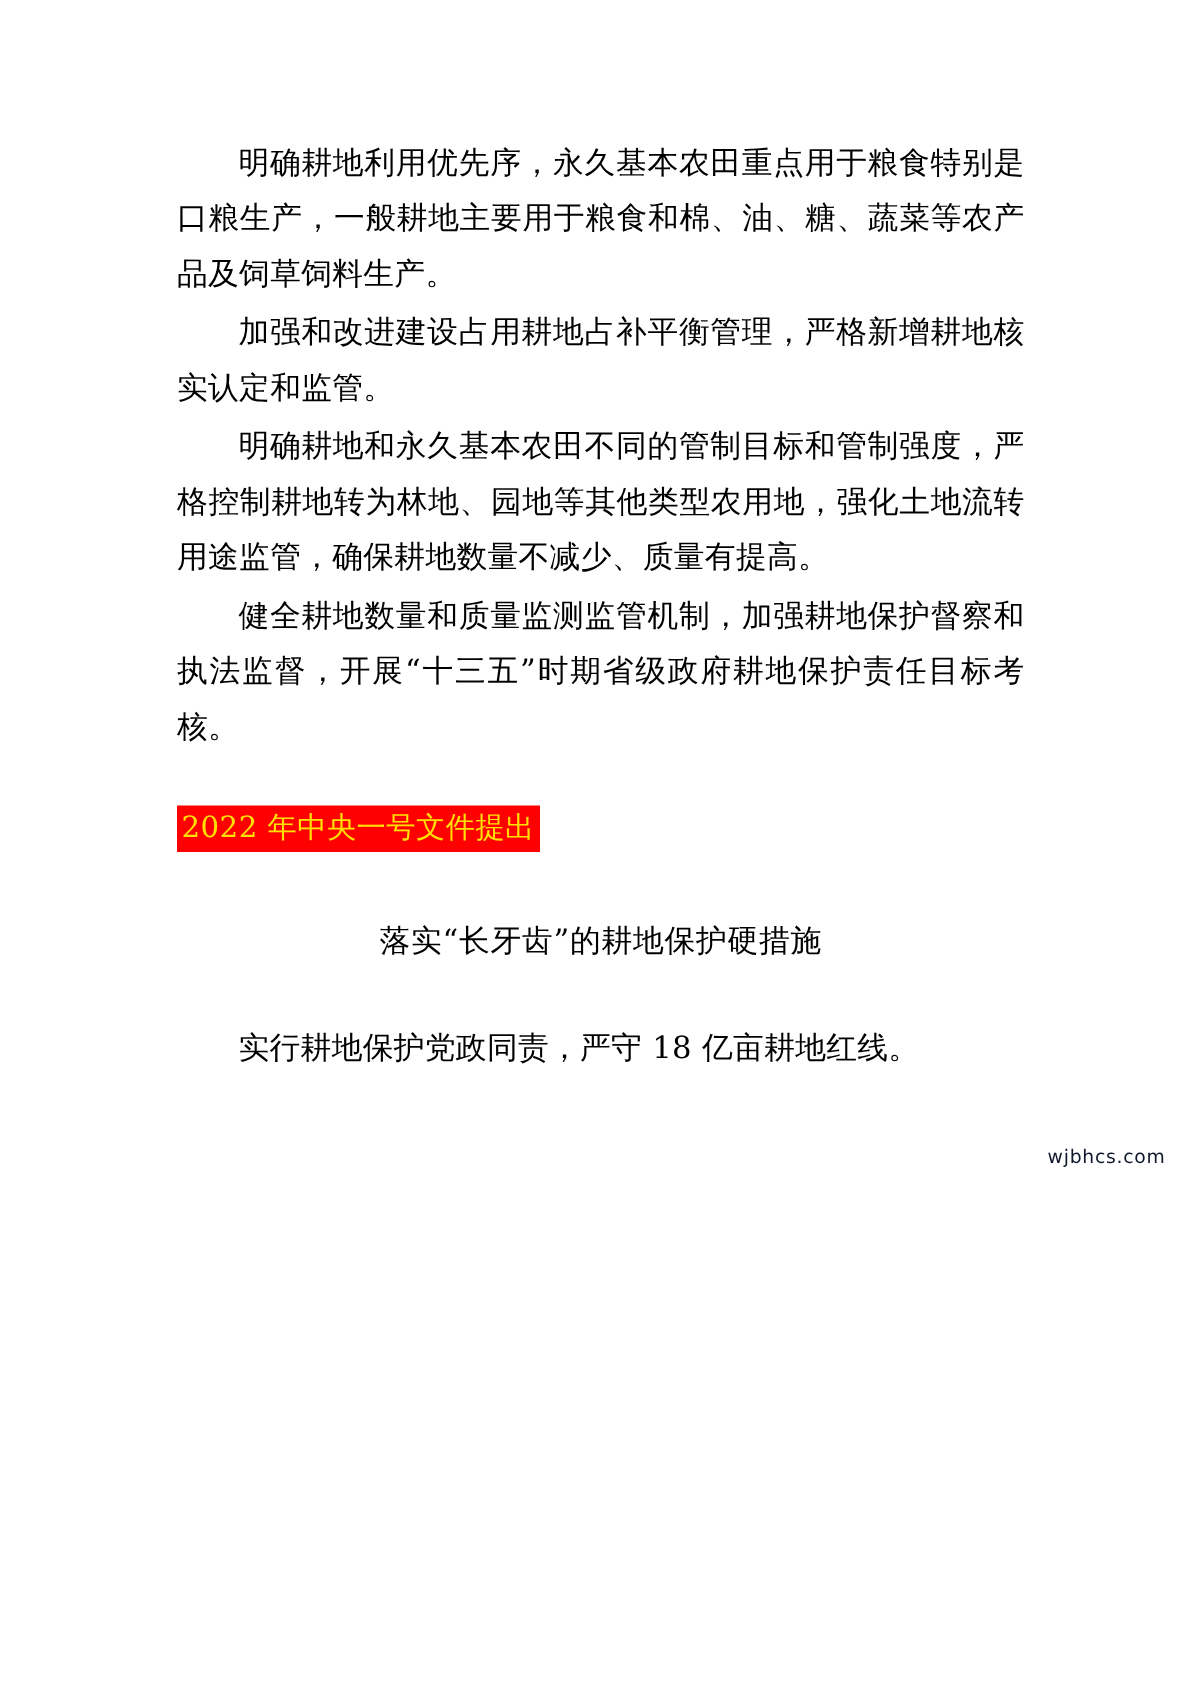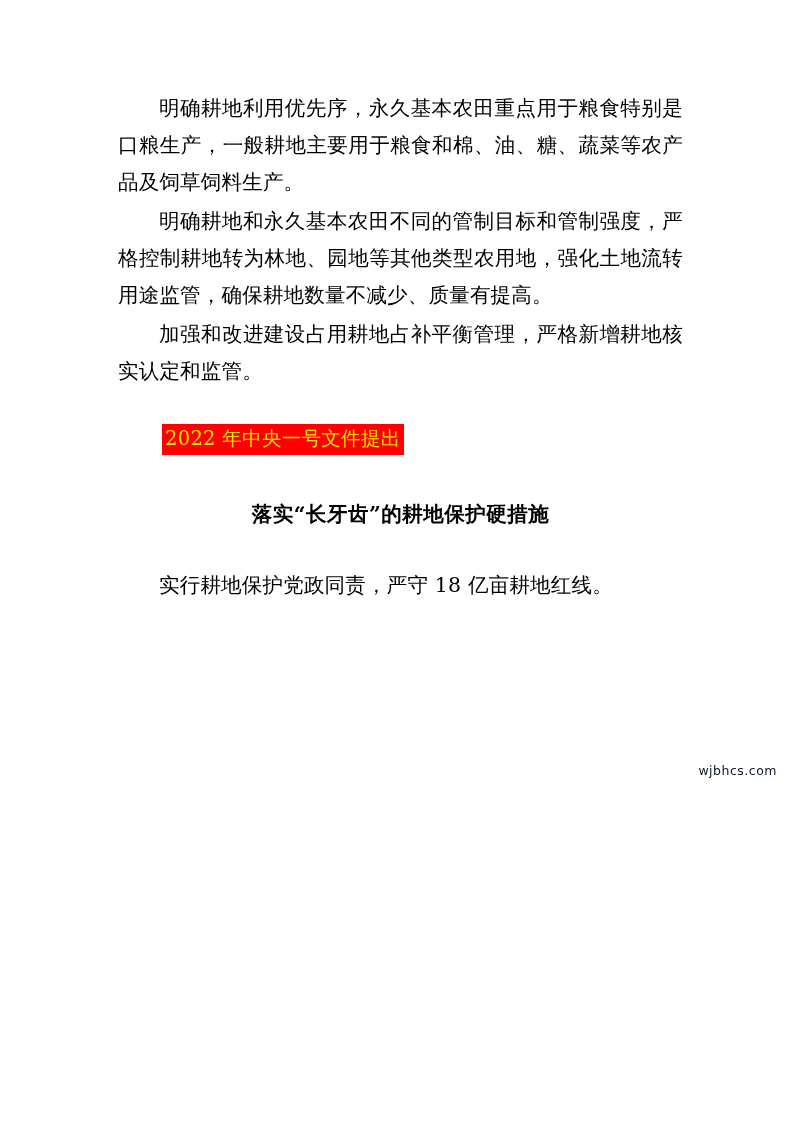--- a/index.html
+++ b/index.html
@@ -32,37 +32,36 @@
     line-height: 37px;
     color: #000000;
     text-indent: 2em;
     text-align: justify;
     text-justify: inter-ideograph;
     letter-spacing: 0.2px;
   }
   .highlight-wrap {
     margin-top: 34px;
     margin-bottom: 10px;
-    margin-left: 44px;
   }
   .highlight {
     display: inline-block;
     background: #ff0000;
     color: #ffe000;
     font-size: 19.5px;
     line-height: 28px;
     padding: 1px 3px 2px 3px;
     letter-spacing: 0.3px;
     font-family: "DejaVu Serif", "Liberation Serif", serif;
   }
   .section-title {
     text-align: center;
     font-size: 20.5px;
     line-height: 34px;
-    font-weight: bold;
+    font-weight: normal;
     color: #000000;
     margin: 42px 0 36px 0;
     letter-spacing: 0.5px;
   }
   .watermark {
     position: absolute;
     right: 16px;
     bottom: 10px;
     font-size: 12.5px;
     color: #0f172a;
@@ -70,22 +69,23 @@
     letter-spacing: 0.5px;
   }
 </style>
 </head>
 <body>
 
 <div class="page">
   <div class="doc-body">
 
     <p class="para">明确耕地利用优先序，永久基本农田重点用于粮食特别是口粮生产，一般耕地主要用于粮食和棉、油、糖、蔬菜等农产品及饲草饲料生产。</p>
+    <p class="para">加强和改进建设占用耕地占补平衡管理，严格新增耕地核实认定和监管。</p>
     <p class="para">明确耕地和永久基本农田不同的管制目标和管制强度，严格控制耕地转为林地、园地等其他类型农用地，强化土地流转用途监管，确保耕地数量不减少、质量有提高。</p>
-    <p class="para">加强和改进建设占用耕地占补平衡管理，严格新增耕地核实认定和监管。</p>
+    <p class="para">健全耕地数量和质量监测监管机制，加强耕地保护督察和执法监督，开展“十三五”时期省级政府耕地保护责任目标考核。</p>
 
     <div class="highlight-wrap">
       <span class="highlight">2022 年中央一号文件提出</span>
     </div>
 
     <div class="section-title">落实“长牙齿”的耕地保护硬措施</div>
 
     <p class="para">实行耕地保护党政同责，严守 18 亿亩耕地红线。</p>
 
   </div>

